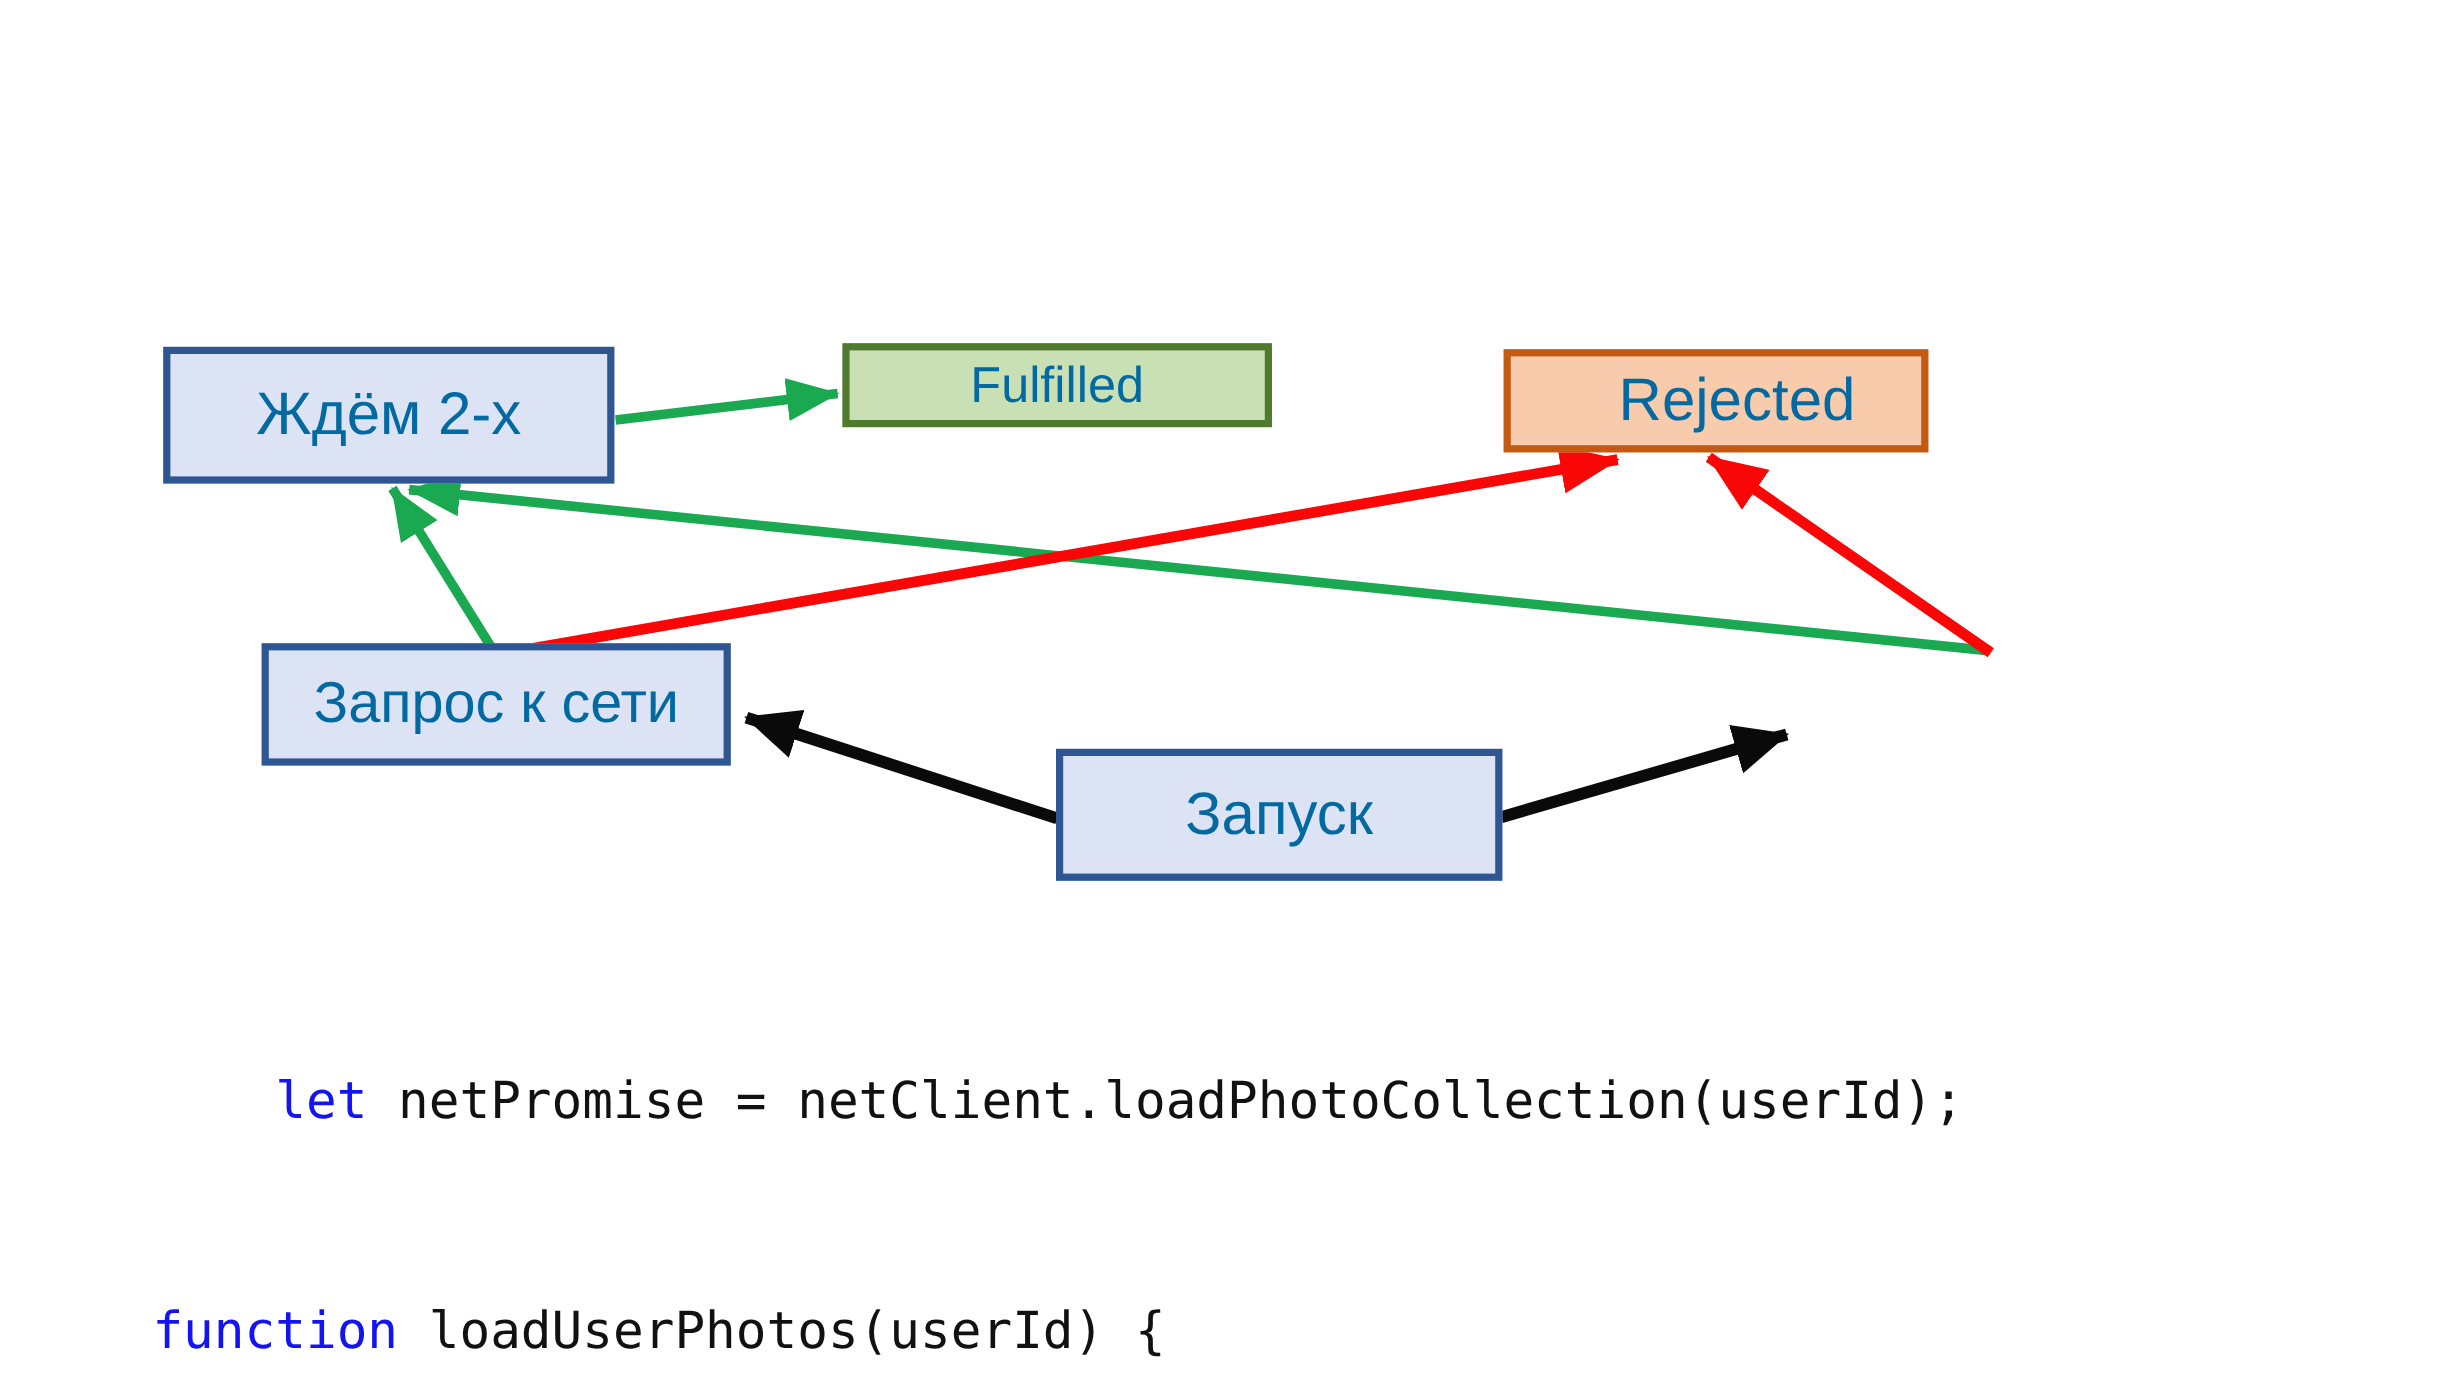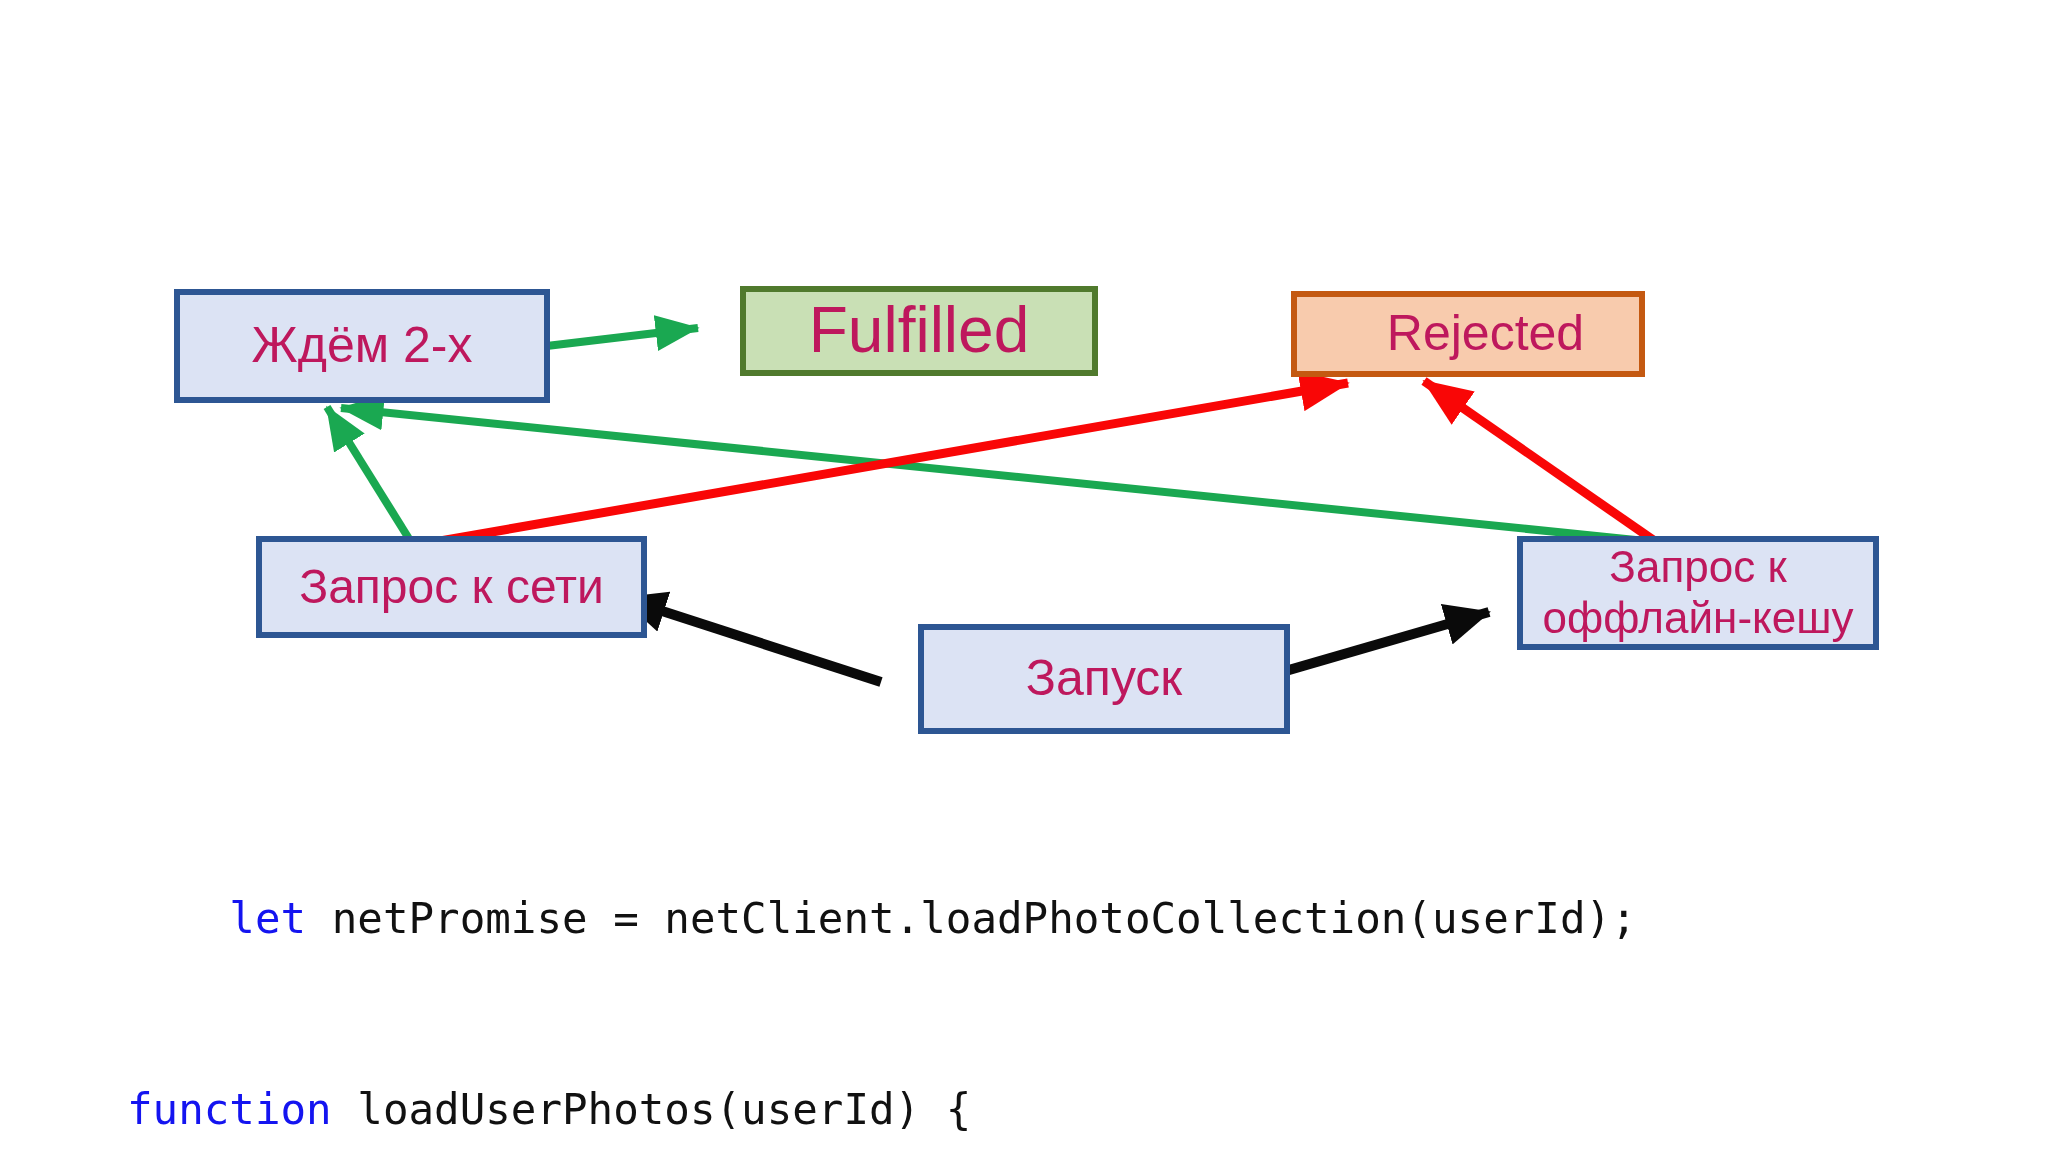--- a/index.html
+++ b/index.html
@@ -9,28 +9,28 @@
 
   .title{position:absolute;left:158px;top:126px;font-size:90px;line-height:1;
          letter-spacing:-1px;color:var(--title-text,#111);white-space:nowrap;}
 
   svg.arrows{position:absolute;left:0;top:0;width:2048px;height:1152px;pointer-events:none;}
   .edge-green{stroke:var(--arrow-green);}
   .edge-red{stroke:var(--arrow-red);}
   .edge-black{stroke:var(--arrow-black);}
 
   .node{position:absolute;box-sizing:border-box;display:flex;flex-direction:column;
-        align-items:center;justify-content:center;text-align:center;color:#be185d;
-        line-height:1.15;margin-left:38px;}
+        align-items:center;justify-content:center;text-align:center;color:#0369a1;
+        line-height:1.15;}
   .node.blue{background:var(--node-blue-fill);border:6px solid var(--node-blue-border);}
   .node.green{background:var(--node-green-fill);border:6px solid var(--node-green-border);}
   .node.orange{background:var(--node-orange-fill);border:6px solid var(--node-orange-border);}
 
   #node-waiting  {left:136px; top:289px; width:376px; height:114px; font-size:50px;}
-  #node-fulfilled{left:702px; top:286px; width:358px; height:90px;  font-size:64px;}
+  #node-fulfilled{left:702px; top:286px; width:358px; height:70px;  font-size:42px;}
   #node-rejected {left:1253px;top:291px; width:354px; height:86px;  font-size:50px;padding-left:35px;}
   #node-net      {left:218px; top:536px; width:391px; height:102px; font-size:48px;}
   #node-cache    {left:1479px;top:536px; width:362px; height:114px; font-size:44px;}
   #node-start    {left:880px; top:624px; width:372px; height:110px; font-size:50px;}
 
   .code{position:absolute;left:127px;top:760px;
         font-family:"DejaVu Sans Mono","Liberation Mono",monospace;
         font-size:42.5px;line-height:63.5px;color:var(--code-text,#111);
         white-space:pre;}
   .cl{white-space:pre;}
@@ -73,24 +73,20 @@
   </div>
 
   <div class="node orange" id="node-rejected">
     <span>Rejected</span>
   </div>
 
   <div class="node blue" id="node-net">
     <span>Запрос к сети</span>
   </div>
 
-  <div class="node blue" id="node-cache">
-    <span>Запрос к</span>
-    <span>оффлайн-кешу</span>
-  </div>
 
   <div class="node blue" id="node-start">
     <span>Запуск</span>
   </div>
 
   <div class="code">
     <div class="cl"><span class="pl">    </span><span class="kw">let</span><span class="pl"> netPromise = netClient.loadPhotoCollection(userId);</span></div>
     <div class="cl"><span class="kw">function</span><span class="pl"> loadUserPhotos(userId) {</span></div>
     
     

